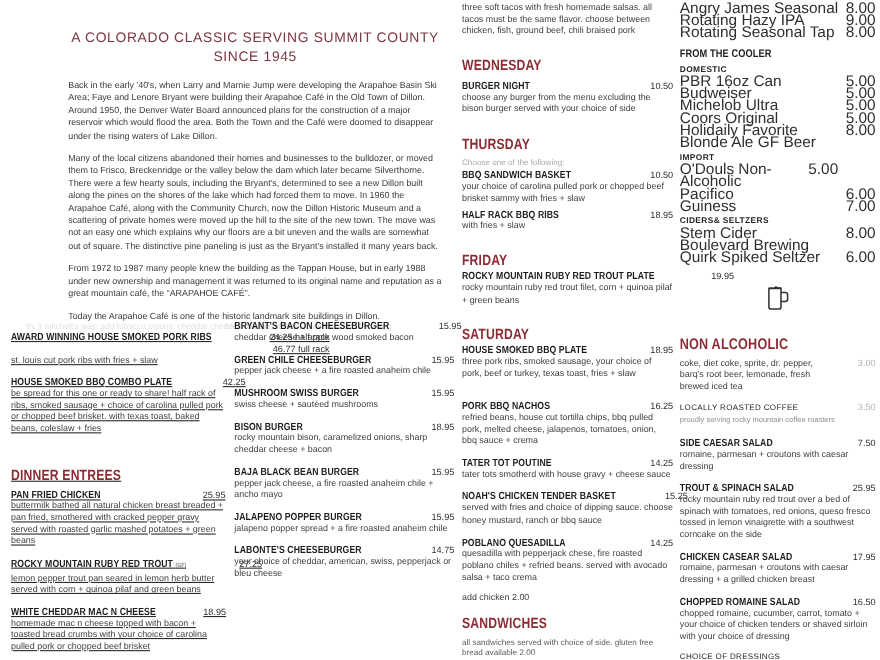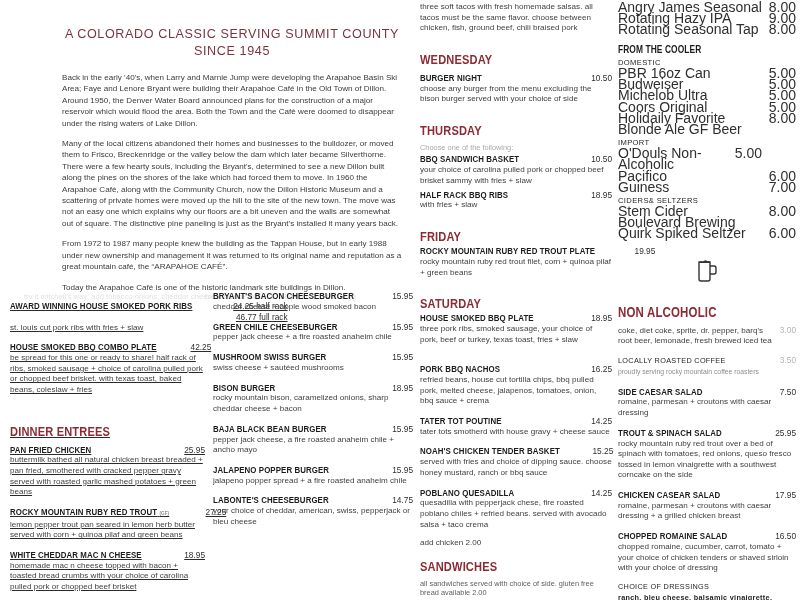--- a/index.html
+++ b/index.html
@@ -60,35 +60,35 @@
     margin: 0 0 5px 0;
     text-transform: uppercase;
   }
   .sec-note {
     font-size: 7.4px;
     color: #5d5d5d;
     line-height: 9.6px;
     margin: 0 0 7px 0;
   }
   .sub-head {
-    font-weight: 400;
+    font-weight: 700;
     font-size: 7.6px;
     letter-spacing: .35px;
     color: #262626;
     margin: 3px 0 1px 0;
     text-transform: uppercase;
   }
 
   
   .item { margin: 0 0 8px 0; }
   .item-row {
     display: flex;
     align-items: baseline;
     justify-content: space-between;
-    gap: 6px;
+    gap: 18px;
   }
   .item-name {
     font-weight: 700;
     font-size: 9.4px;
     letter-spacing: .1px;
     color: #1c1c1c;
     text-transform: uppercase;
     transform: scaleX(.84);
     transform-origin: left center;
     white-space: nowrap;

